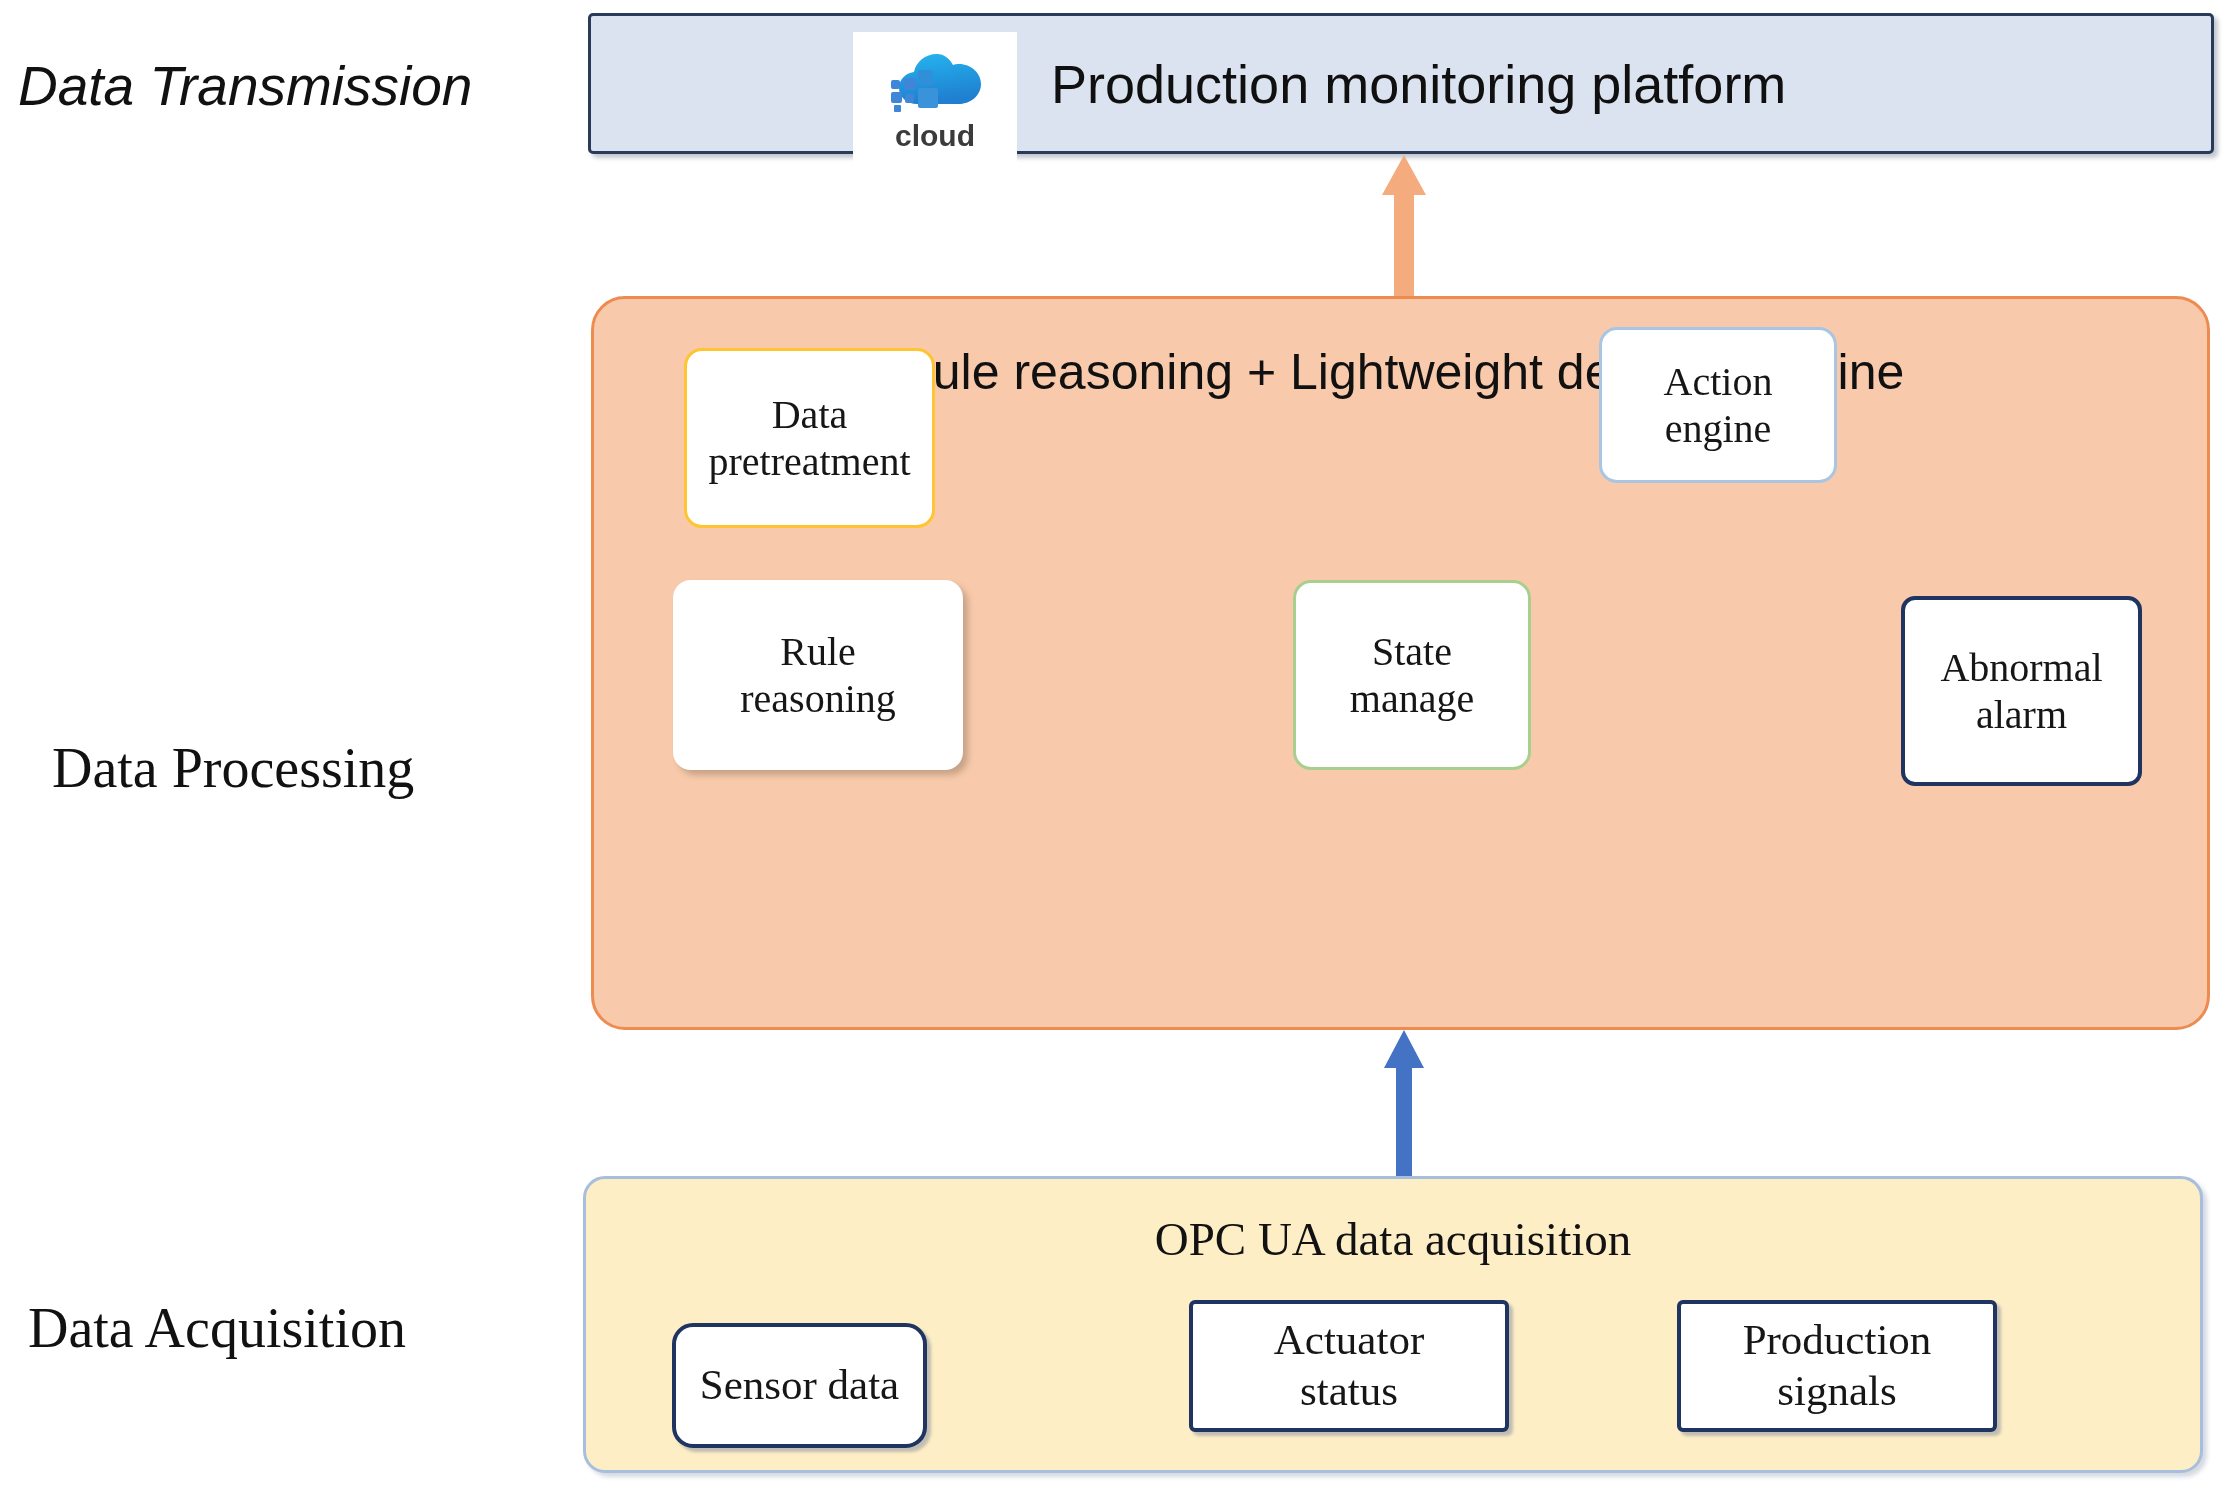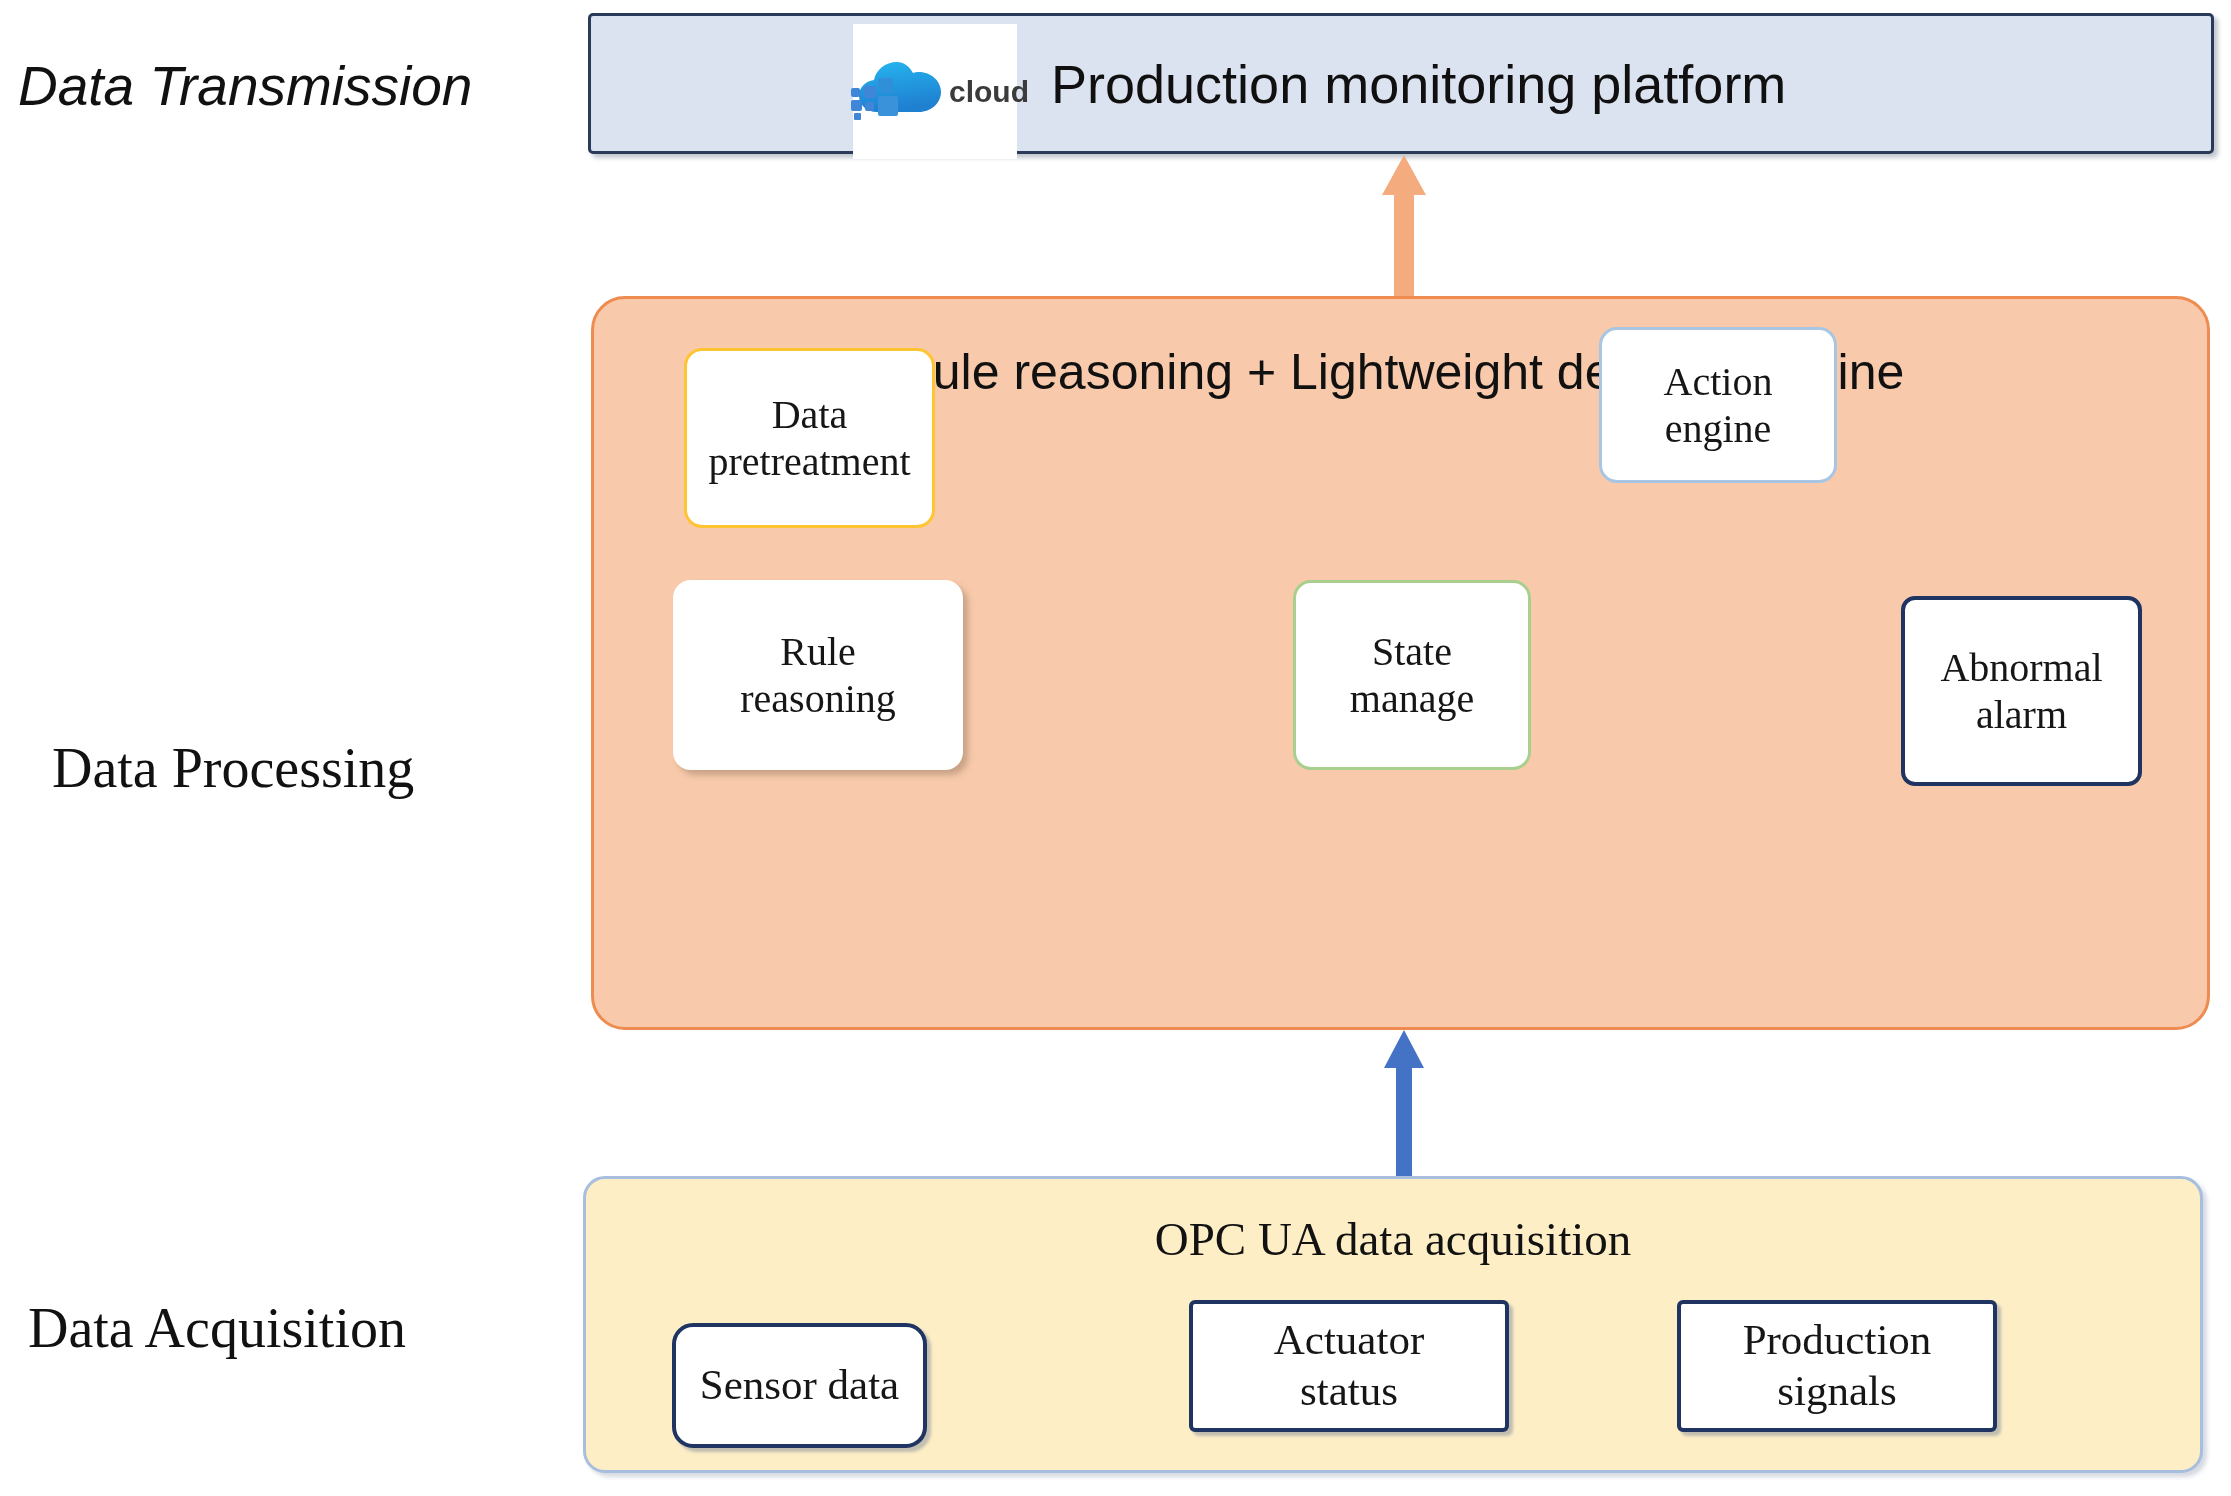--- a/index.html
+++ b/index.html
@@ -48,26 +48,26 @@
     border: 3px solid #2a3b59;
     border-radius: 5px;
     box-sizing: border-box;
     box-shadow: 4px 4px 4px rgba(120,130,150,0.45);
     display: flex;
     align-items: center;
   }
   #cloud-icon-wrap {
     position: absolute;
     left: 262px;
-    top: 8px;
+    top: 16px;
     width: 164px;
     height: 100%;
     background: #ffffff;
     display: flex;
-    flex-direction: row;
+    flex-direction: column;
     align-items: center;
     justify-content: center;
   }
   #cloud-icon-wrap svg { display: block; }
   #cloud-icon-label {
     font-family: "Liberation Sans", "DejaVu Sans", sans-serif;
     font-size: 30px;
     font-weight: bold;
     color: #3b3b3b;
     line-height: 1;

